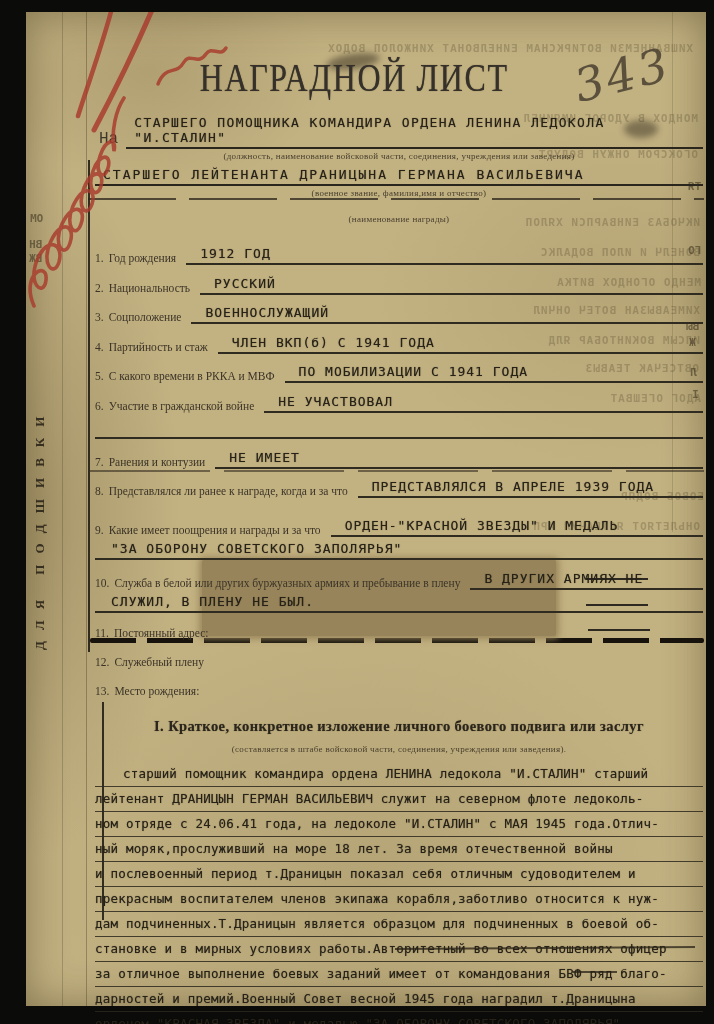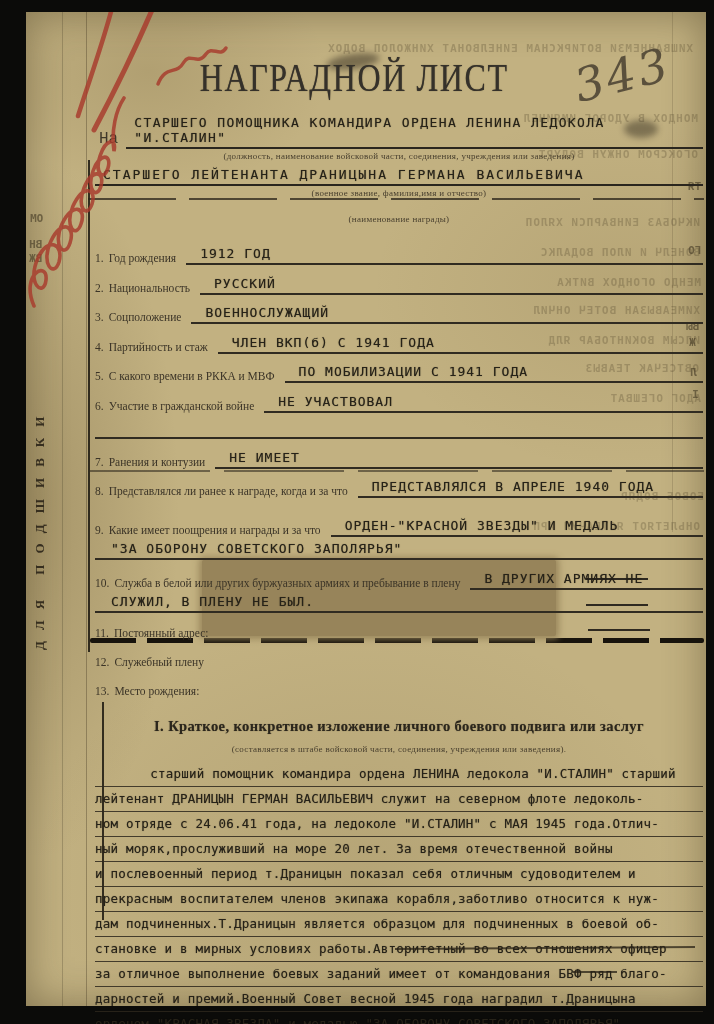--- a/index.html
+++ b/index.html
@@ -117,21 +117,21 @@
     margin-top:20px;text-align:center;
     font-family:"Liberation Serif",serif;font-weight:bold;font-size:14.5px;
     color:#2b261c;letter-spacing:.4px;text-shadow:0 0 1px rgba(30,25,15,.5);
   }
   .section-caption{margin-top:9px;}
   .paragraph{position:relative;margin-top:8px;}
   .para-line{
     height:24px;line-height:24px;font-size:12.5px;letter-spacing:.2px;
     border-bottom:1.5px solid rgba(45,39,28,.85);white-space:nowrap;overflow:hidden;
   }
-  .para-line.first{padding-left:28px;text-align:center;}
+  .para-line.first{padding-left:28px;}
   .para-line.heavy{border-bottom-width:2.5px;}
   .strike{position:absolute;height:2px;background:rgba(40,33,22,.75);}
   #strike-a{left:300px;top:185px;width:300px;transform:rotate(-.4deg);}
   #strike-b{left:478px;top:209px;width:44px;}
 </style>
 </head>
 <body>
 
 <div class="paper">
 
@@ -228,21 +228,21 @@
       </div>
       <div class="blank-line"></div>
       <div class="item-row">
         <span class="item-num">7.</span>
         <span class="item-label">Ранения и контузии</span>
         <span class="item-value typed">НЕ ИМЕЕТ</span>
       </div>
       <div class="item-row mb-lg">
         <span class="item-num">8.</span>
         <span class="item-label">Представлялся ли ранее к награде, когда и за что</span>
-        <span class="item-value typed">ПРЕДСТАВЛЯЛСЯ В АПРЕЛЕ 1940 ГОДА</span>
+        <span class="item-value typed">ПРЕДСТАВЛЯЛСЯ В АПРЕЛЕ 1939 ГОДА</span>
       </div>
       <div class="item-row" style="margin-bottom:4px">
         <span class="item-num">9.</span>
         <span class="item-label">Какие имеет поощрения и награды и за что</span>
         <span class="item-value typed">ОРДЕН-"КРАСНОЙ ЗВЕЗДЫ" И МЕДАЛЬ</span>
       </div>
       <div class="cont-line typed">"ЗА ОБОРОНУ СОВЕТСКОГО ЗАПОЛЯРЬЯ"</div>
       <div class="item-row" style="margin-bottom:4px">
         <span class="item-num">10.</span>
         <span class="item-label">Служба в белой или других буржуазных армиях и пребывание в плену</span>
@@ -266,21 +266,21 @@
       </div>
     </div>
 
     <div class="section-title">I. Краткое, конкретное изложение личного боевого подвига или заслуг</div>
     <div class="caption section-caption">(составляется в штабе войсковой части, соединения, учреждения или заведения).</div>
 
     <div class="paragraph typed">
       <div class="para-line first">старший помощник командира ордена ЛЕНИНА ледокола "И.СТАЛИН" старший</div>
       <div class="para-line">лейтенант ДРАНИЦЫН ГЕРМАН ВАСИЛЬЕВИЧ служит на северном флоте ледоколь-</div>
       <div class="para-line">ном отряде с 24.06.41 года, на ледоколе "И.СТАЛИН" с МАЯ 1945 года.Отлич-</div>
-      <div class="para-line">ный моряк,прослуживший на море 20 лет. За время отечественной войны</div>
+      <div class="para-line">ный моряк,прослуживший на море 18 лет. За время отечественной войны</div>
       <div class="para-line">и послевоенный период т.Драницын показал себя отличным судоводителем и</div>
       <div class="para-line">прекрасным воспитателем членов экипажа корабля,заботливо относится к нуж-</div>
       <div class="para-line">дам подчиненных.Т.Драницын является образцом для подчиненных в боевой об-</div>
       <div class="para-line">становке и в мирных условиях работы.Авторитетный во всех отношениях офицер</div>
       <div class="para-line">за отличное выполнение боевых заданий имеет от командования БВФ ряд благо-</div>
       <div class="para-line">дарностей и премий.Военный Совет весной 1945 года наградил т.Драницына</div>
       <div class="para-line heavy">орденом "КРАСНАЯ ЗВЕЗДА" и медалью "ЗА ОБОРОНУ СОВЕТСКОГО ЗАПОЛЯРЬЯ"</div>
 
       <div class="strike" id="strike-a"></div>
       <div class="strike" id="strike-b"></div>

